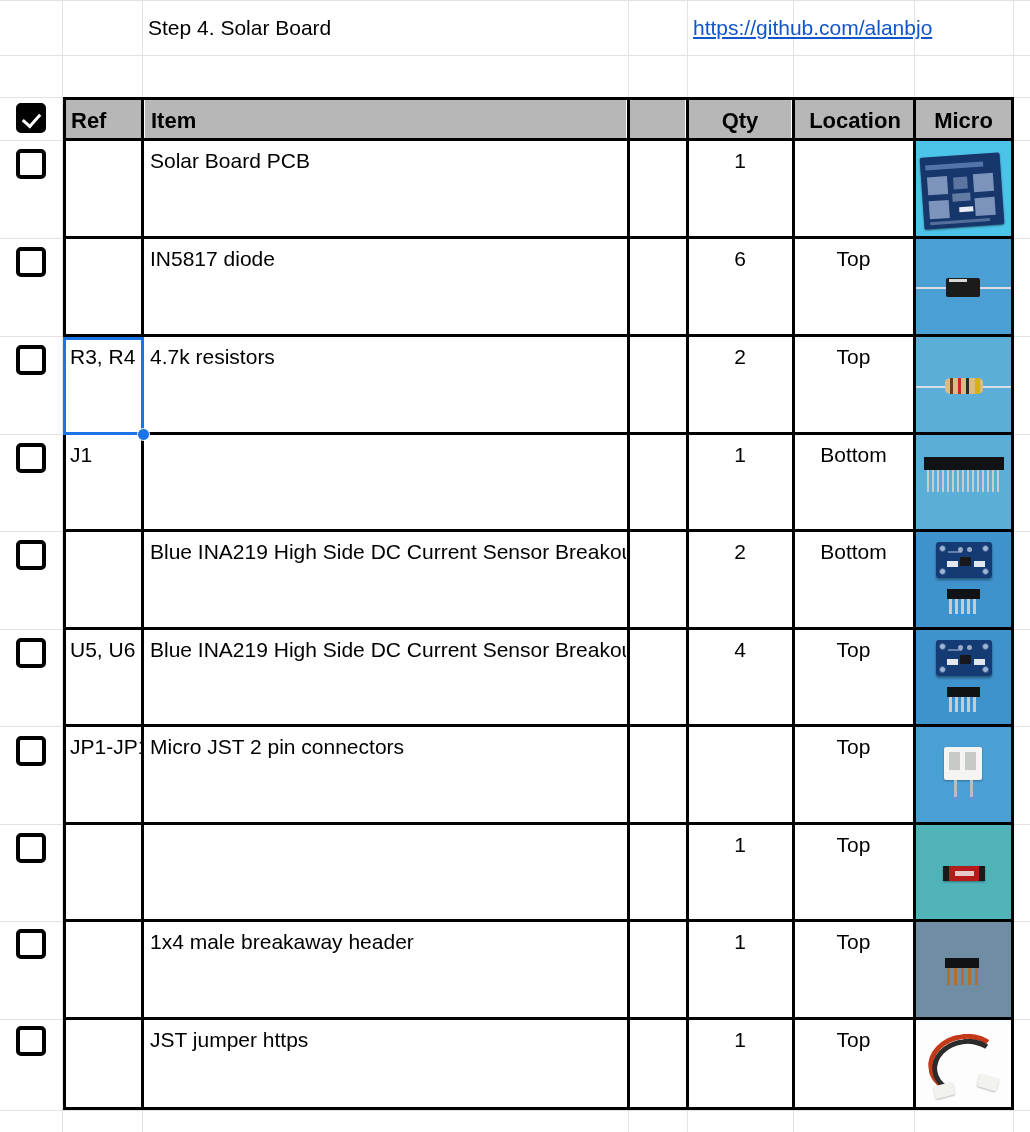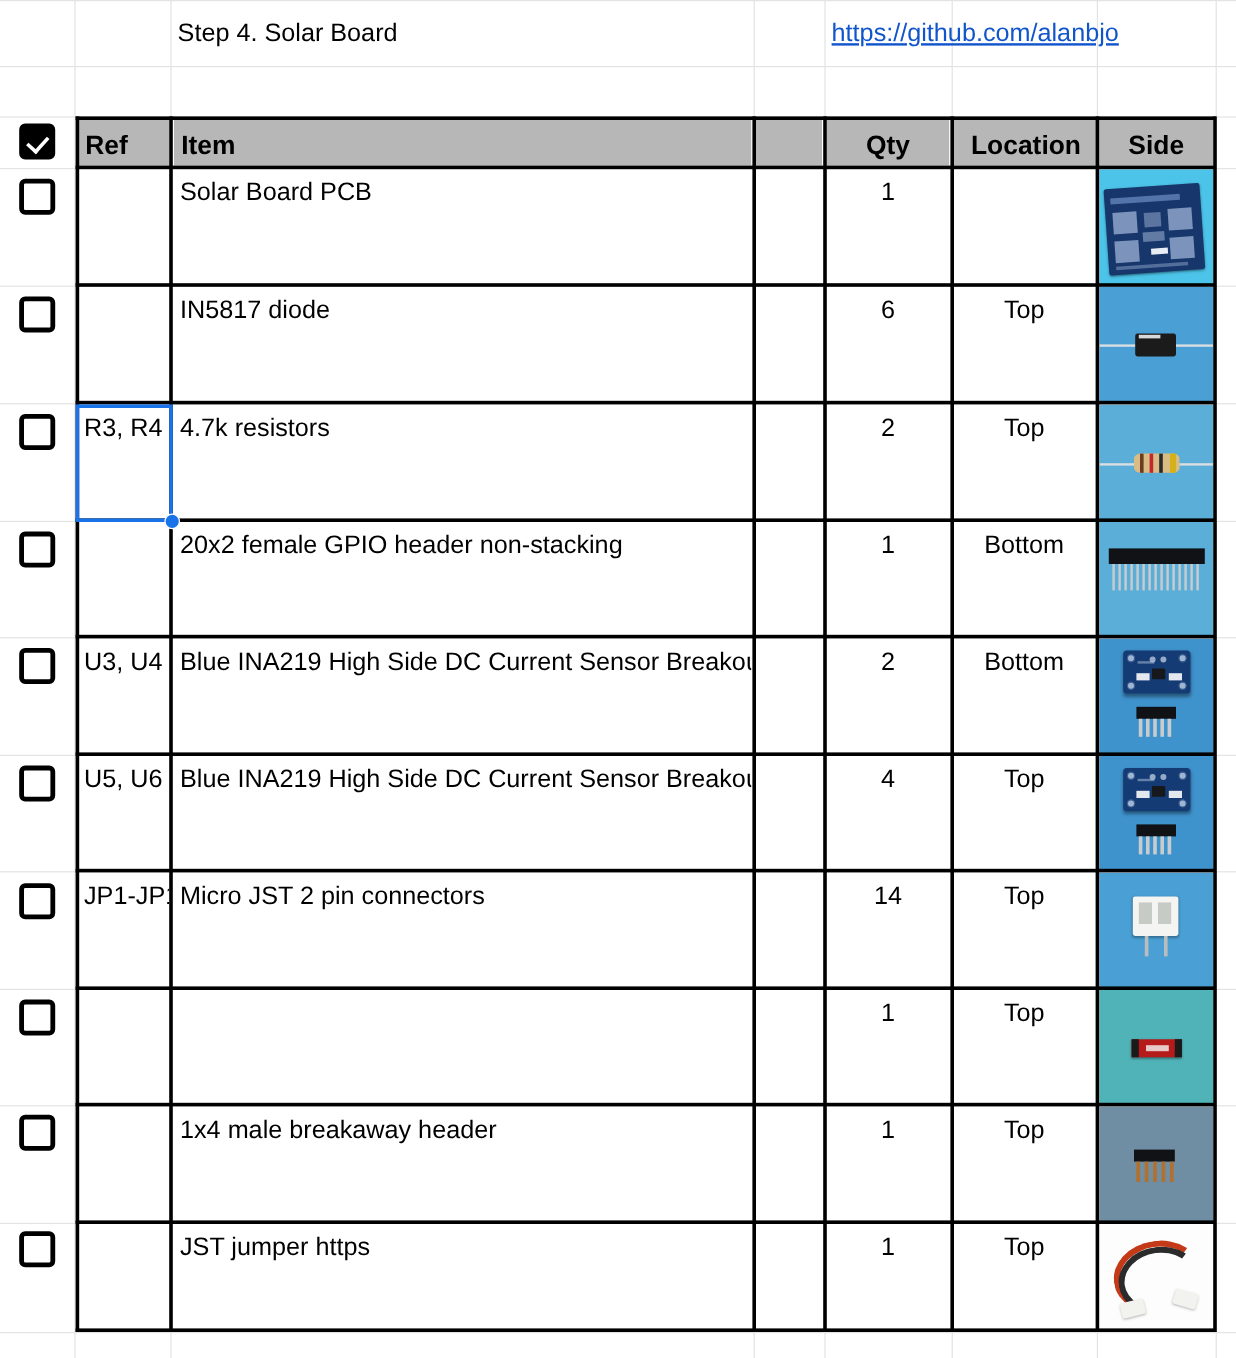--- a/index.html
+++ b/index.html
@@ -334,21 +334,21 @@
   <div class="hdr" style="left:630px; top:99px; width:55px; height:39px;">
     <span></span>
   </div>
   <div class="hdr center" style="left:689px; top:99px; width:102px; height:39px;">
     <span>Qty</span>
   </div>
   <div class="hdr center" style="left:795px; top:99px; width:120px; height:39px;padding-left:20px;">
     <span>Location</span>
   </div>
   <div class="hdr center" style="left:916px; top:99px; width:95px; height:39px;">
-    <span>Side</span>
+    <span>Micro</span>
   </div>
 
   <div class="chk checked" style="left:16px; top:103px;"></div>
 
   <div class="chk" style="left:16px; top:149px;"></div>
   <div class="chk" style="left:16px; top:247px;"></div>
   <div class="chk" style="left:16px; top:345px;"></div>
   <div class="chk" style="left:16px; top:443px;"></div>
   <div class="chk" style="left:16px; top:540px;"></div>
   <div class="chk" style="left:16px; top:638px;"></div>
@@ -356,22 +356,22 @@
   <div class="chk" style="left:16px; top:833px;"></div>
   <div class="chk" style="left:16px; top:929px;"></div>
   <div class="chk" style="left:16px; top:1026px;"></div>
 
   <div class="cell" style="left:65px; top:141px; width:76px; height:97px;">
     <span class="cell-inner"></span>
     </div>
   <div class="cell" style="left:65px; top:337px; width:76px; height:97px;">
     <span class="cell-inner">R3, R4</span>
     </div>
-  <div class="cell" style="left:65px; top:532px; width:76px; height:97px;">
-    <span class="cell-inner">U3, U4</span>
+  <div class="cell" style="left:65px; top:435px; width:76px; height:96px;">
+    <span class="cell-inner">J1</span>
     </div>
   <div class="cell" style="left:65px; top:630px; width:76px; height:96px;">
     <span class="cell-inner">U5, U6</span>
     </div>
   <div class="cell" style="left:65px; top:727px; width:76px; height:97px;">
     <span class="cell-inner">JP1-JP14</span>
     </div>
   <div class="cell" style="left:65px; top:825px; width:76px; height:96px;">
     <span class="cell-inner"></span>
     </div>
@@ -384,23 +384,20 @@
 
   <div class="cell" style="left:145px; top:141px; width:481px; height:97px;">
     <span class="cell-inner">Solar Board PCB</span>
     </div>
   <div class="cell" style="left:145px; top:239px; width:481px; height:97px;">
     <span class="cell-inner">IN5817 diode</span>
     </div>
   <div class="cell" style="left:145px; top:337px; width:481px; height:97px;border-radius:11px;">
     <span class="cell-inner">4.7k resistors</span>
     </div>
-  <div class="cell" style="left:145px; top:435px; width:481px; height:96px;">
-    <span class="cell-inner">20x2 female GPIO header non-stacking</span>
-    </div>
   <div class="cell" style="left:145px; top:532px; width:481px; height:97px;">
     <span class="cell-inner">Blue INA219 High Side DC Current Sensor Breakout</span>
     </div>
   <div class="cell" style="left:145px; top:630px; width:481px; height:96px;">
     <span class="cell-inner">Blue INA219 High Side DC Current Sensor Breakout</span>
     </div>
   <div class="cell" style="left:145px; top:727px; width:481px; height:97px;">
     <span class="cell-inner">Micro JST 2 pin connectors</span>
     </div>
   <div class="cell" style="left:145px; top:922px; width:481px; height:97px;">
@@ -420,23 +417,20 @@
     <span class="cell-inner">2</span>
     </div>
   <div class="cell center" style="left:689px; top:435px; width:102px; height:96px;">
     <span class="cell-inner">1</span>
     </div>
   <div class="cell center" style="left:689px; top:532px; width:102px; height:97px;">
     <span class="cell-inner">2</span>
     </div>
   <div class="cell center" style="left:689px; top:630px; width:102px; height:96px;">
     <span class="cell-inner">4</span>
-    </div>
-  <div class="cell center" style="left:689px; top:727px; width:102px; height:97px;">
-    <span class="cell-inner">14</span>
     </div>
   <div class="cell center" style="left:689px; top:825px; width:102px; height:96px;">
     <span class="cell-inner">1</span>
     </div>
   <div class="cell center" style="left:689px; top:922px; width:102px; height:97px;">
     <span class="cell-inner">1</span>
     </div>
   <div class="cell center" style="left:689px; top:1020px; width:102px; height:90px;">
     <span class="cell-inner">1</span>
     </div>

